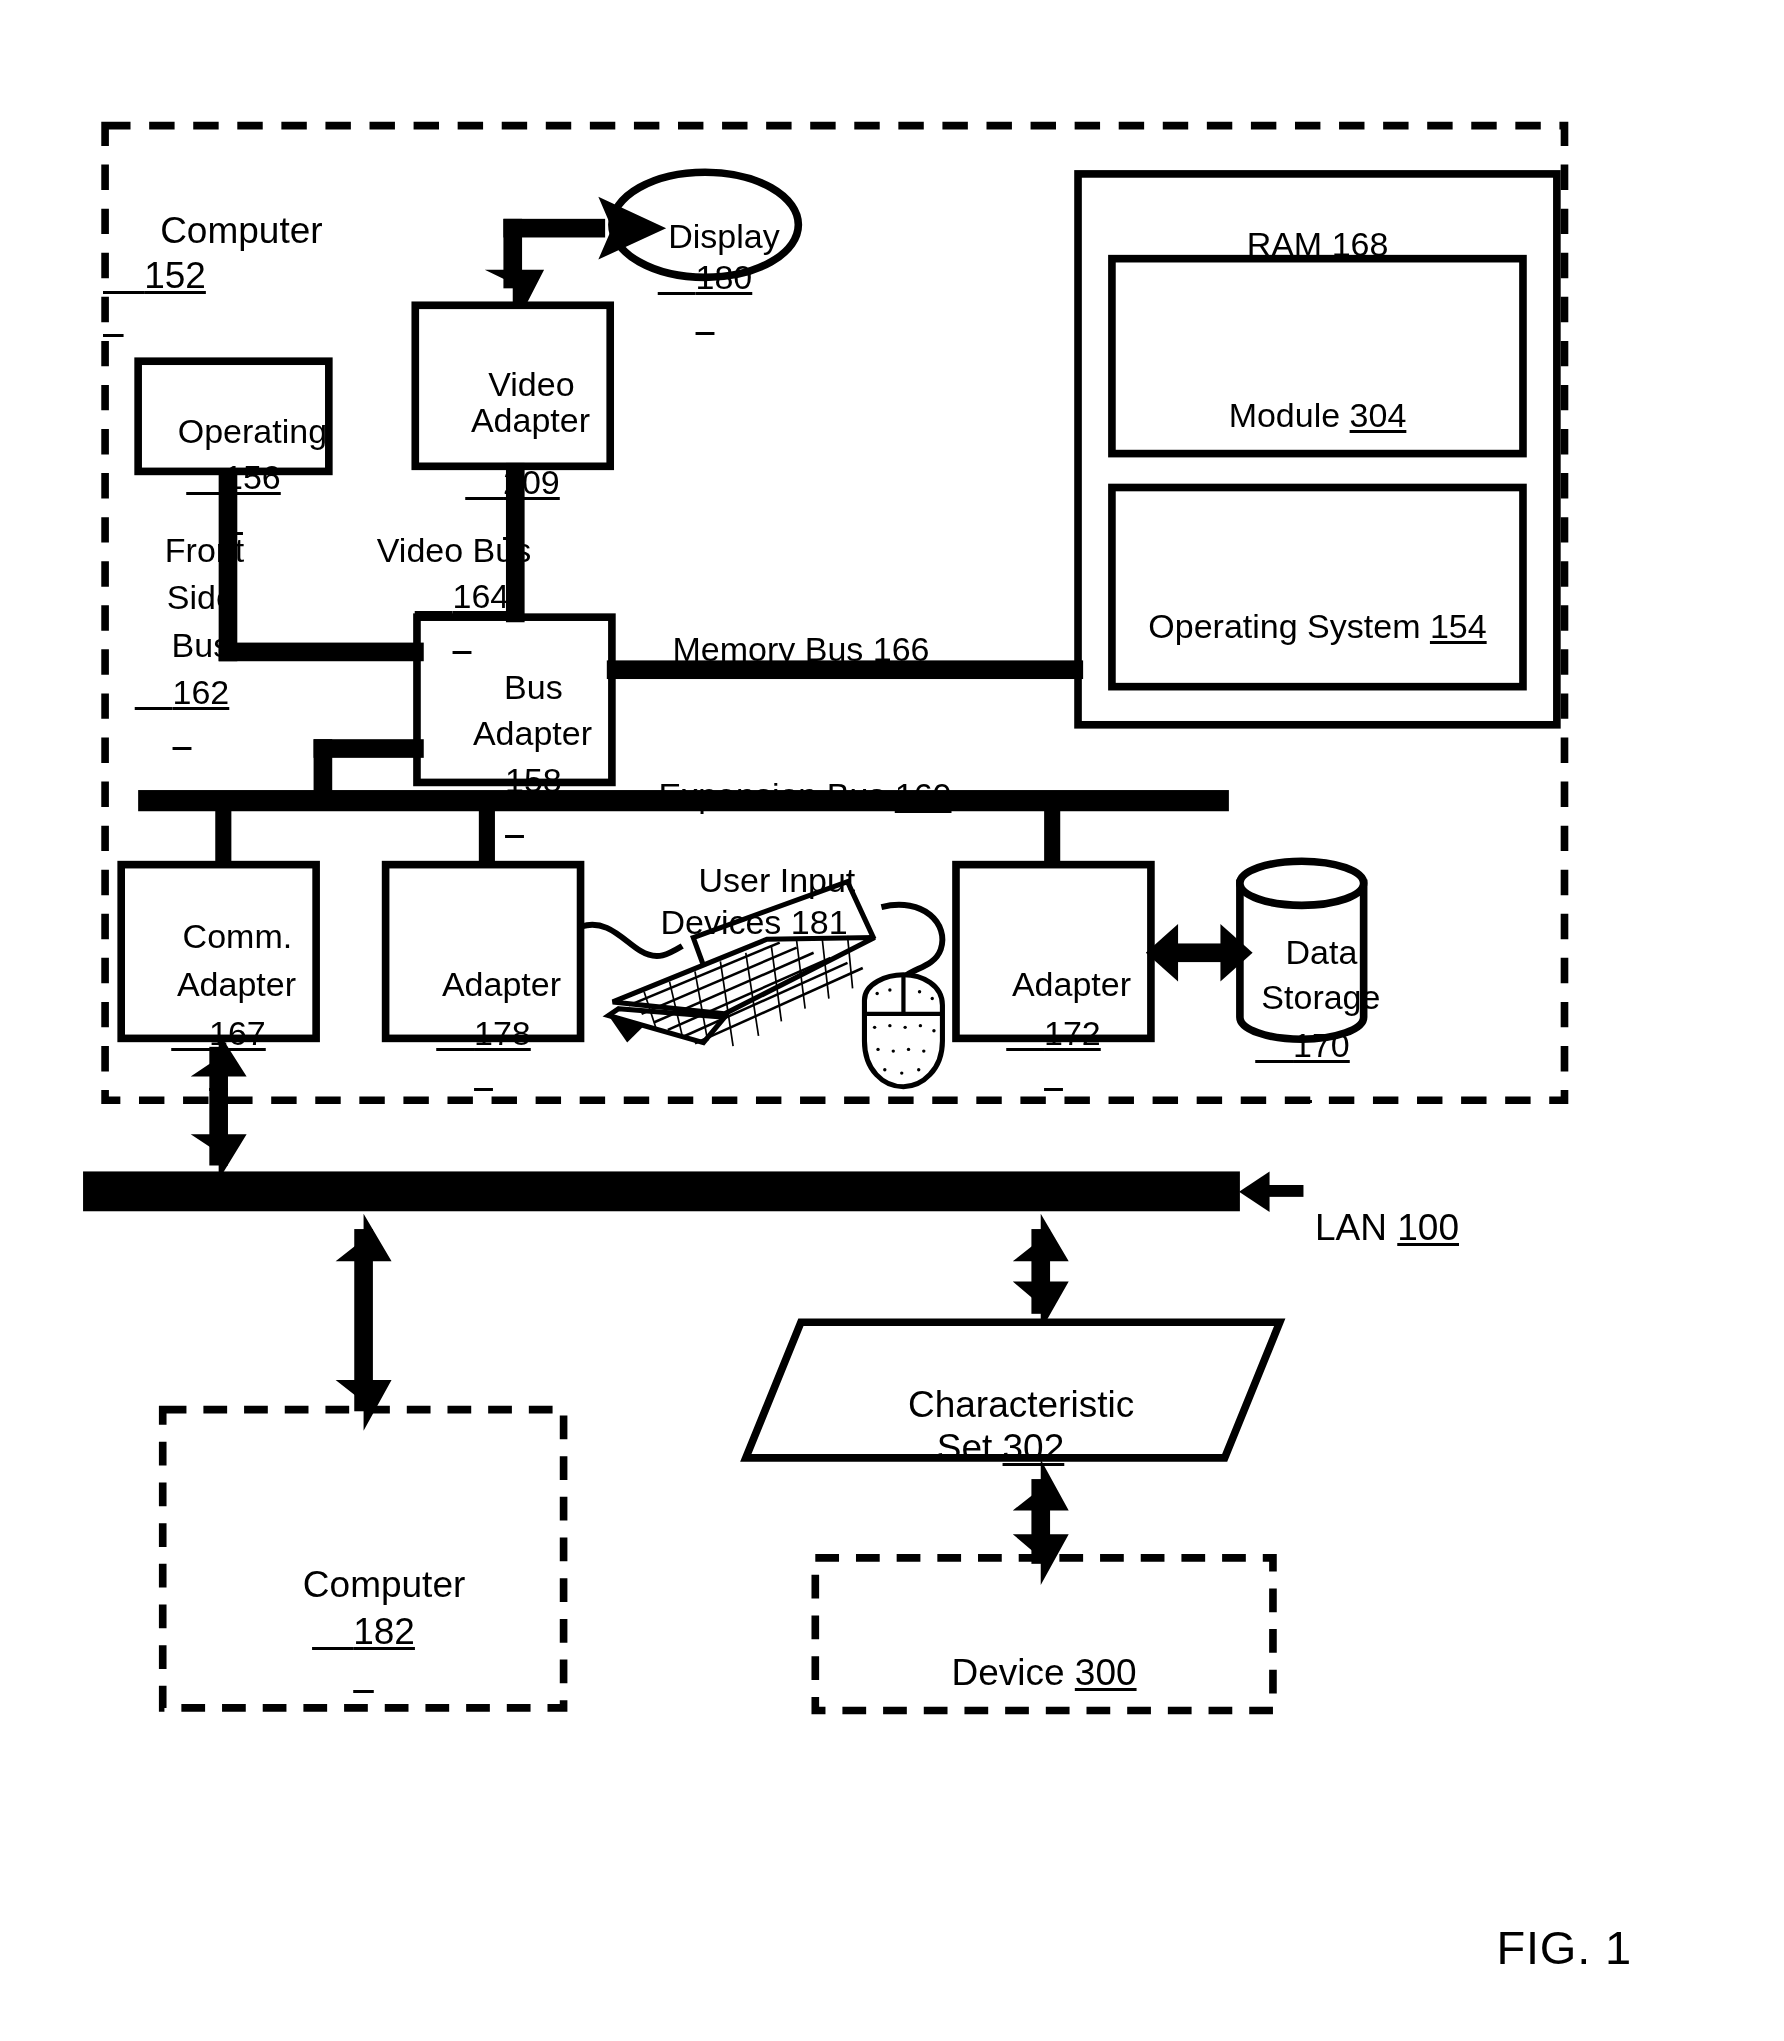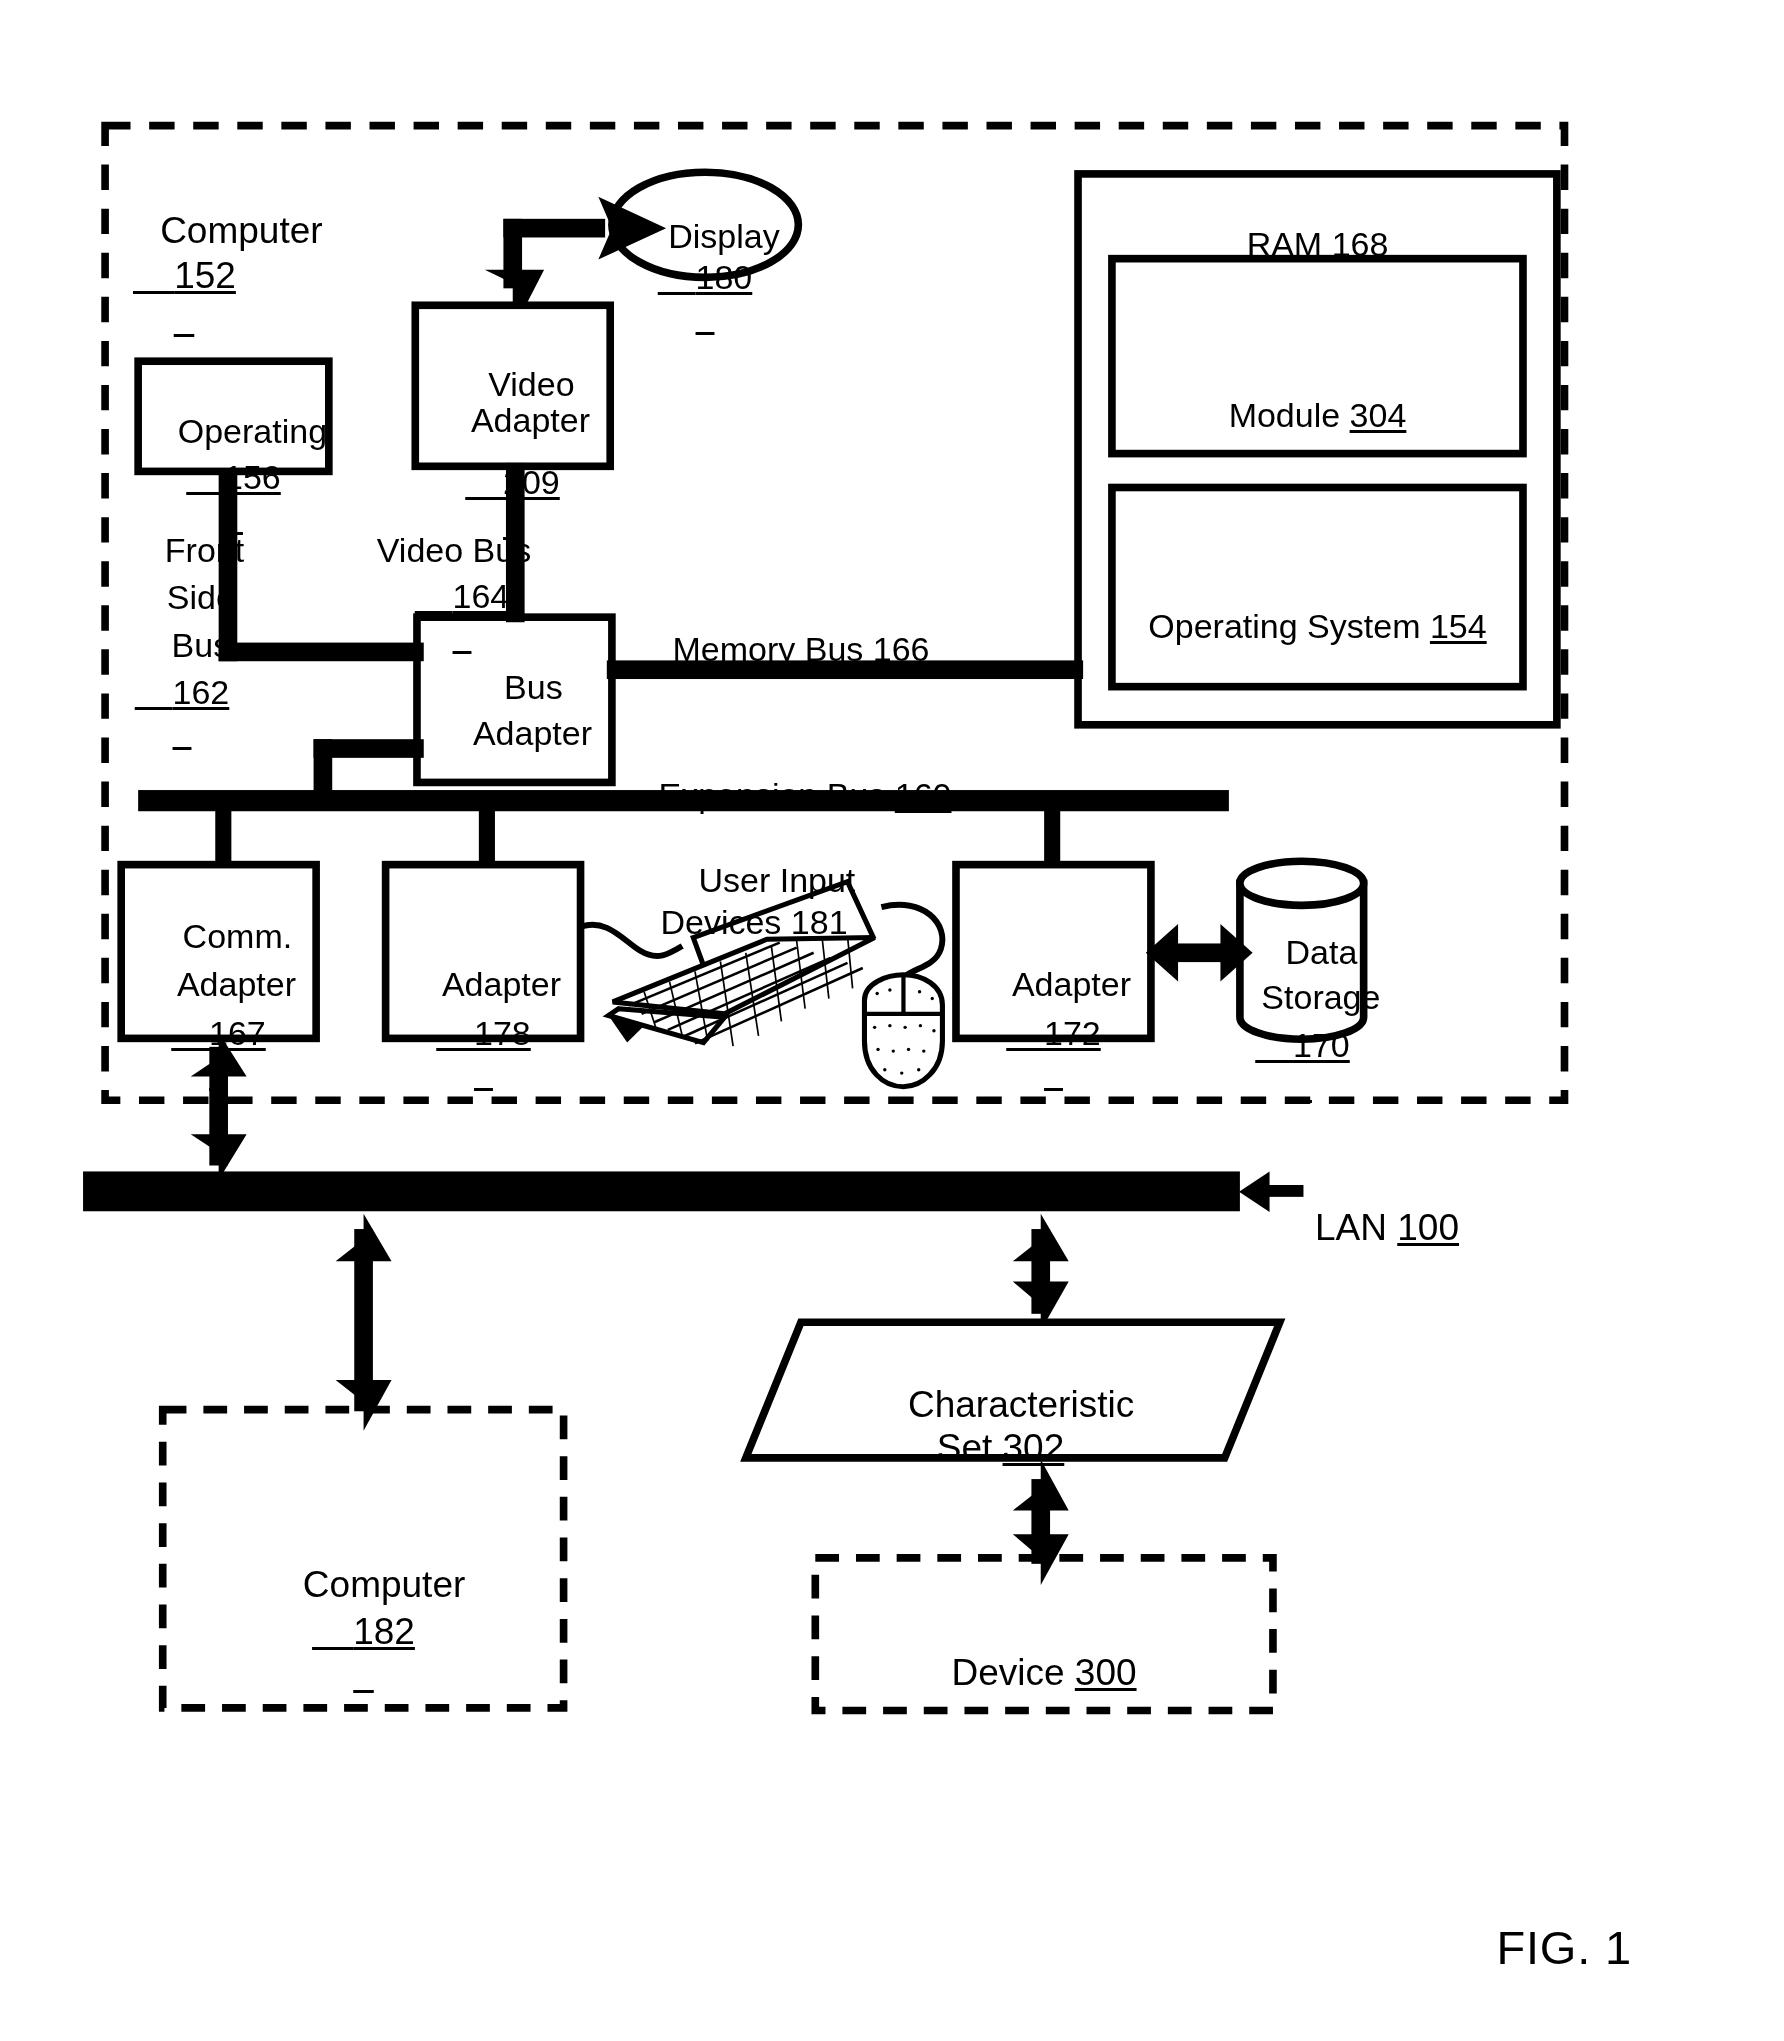--- a/index.html
+++ b/index.html
@@ -203,21 +203,21 @@
 
     <rect x="192" y="1663" width="473" height="352" fill="none" stroke="#000" stroke-width="9" stroke-dasharray="28 20"></rect>
 
     <rect x="962" y="1838" width="540" height="180" fill="none" stroke="#000" stroke-width="9" stroke-dasharray="28 20"></rect>
 
   </svg>
 
   <div class="lbl f44" style="left:119px; top:165px; width:220px; text-align:left;">
     <span>Computer</span>
   </div>
-  <div class="lbl f44 u" style="left:133px; top:210px; width:102px; text-align:center;">
+  <div class="lbl f44 u" style="left:103px; top:210px; width:102px; text-align:left;">
     <span>152</span>
   </div>
 
   <div class="lbl f40" style="left:612px; top:176px; width:186px;">
     <span>Display</span>
   </div>
   <div class="lbl f40 u" style="left:612px; top:217px; width:186px;">
     <span>180</span>
   </div>
 
@@ -273,20 +273,23 @@
   <div class="lbl f40 nowrap" style="left:661px; top:593px; width:280px;">
     <span>Memory Bus</span><span> </span><span class="u">166</span>
   </div>
 
   <div class="lbl f40" style="left:417px; top:627px; width:195px;">
     <span>Bus</span>
   </div>
   <div class="lbl f40" style="left:417px; top:673px; width:195px;">
     <span>Adapter</span>
   </div>
+  <div class="lbl f40 u" style="left:417px; top:720px; width:195px;">
+    <span>158</span>
+  </div>
 
   <div class="lbl f40 nowrap" style="left:644px; top:739px; width:322px;">
     <span>Expansion Bus</span><span> </span><span class="u">160</span>
   </div>
 
   <div class="lbl f40" style="left:121px; top:876px; width:195px;">
     <span>Comm.</span>
   </div>
   <div class="lbl f40" style="left:121px; top:924px; width:195px;">
     <span>Adapter</span>

